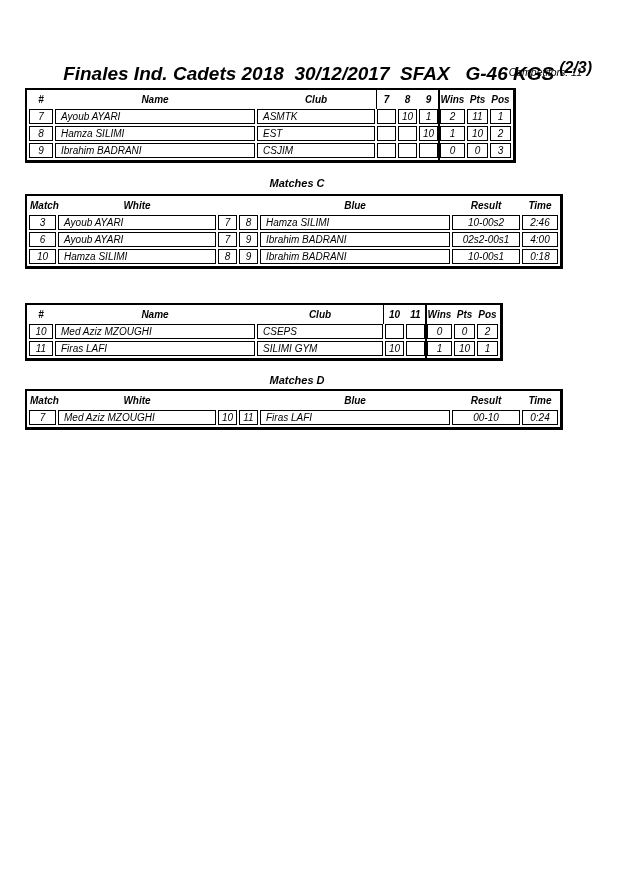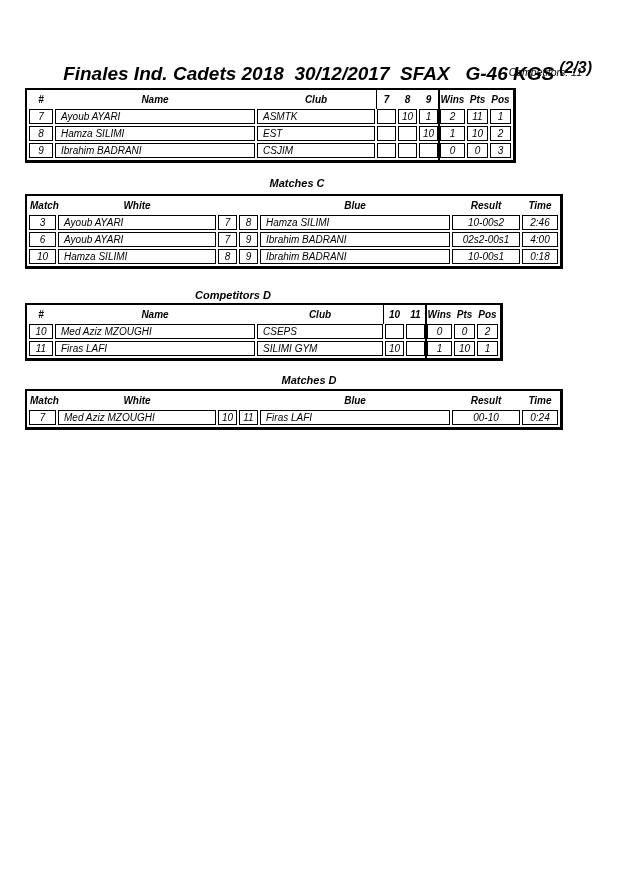--- a/index.html
+++ b/index.html
@@ -21,21 +21,21 @@
     font-size:10.5px;font-style:italic;white-space:pre;
   }
   
   .sec-head{
     position:absolute;left:0;text-align:center;
     font-size:11px;font-weight:bold;font-style:italic;white-space:pre;
   }
   .sh-c1{width:466px;top:68px;}
   .sh-m1{width:594px;top:177px;}
   .sh-c2{width:466px;top:289px;}
-  .sh-m2{width:594px;top:374px;padding-left:12px;}
+  .sh-m2{width:594px;top:374px;}
   
   .ctable{
     position:absolute;left:25px;background:#fff;
     border:2px solid #000;border-right-width:3px;border-bottom-width:3px;
     padding:2px;display:grid;gap:2px;grid-auto-rows:15px;
   }
   .tbl-comp-c{top:88px;grid-template-columns:24px 200px 118px 19px 19px 19px 25px 21px 21px;}
   .tbl-match-c{top:194px;grid-template-columns:27px 158px 19px 19px 190px 68px 36px;}
   .tbl-comp-d{top:303px;grid-template-columns:24px 200px 126px 19px 19px 25px 21px 21px;}
   .tbl-match-d{top:389px;grid-template-columns:27px 158px 19px 19px 190px 68px 36px;}
@@ -80,21 +80,20 @@
 
   <div class="sec-head sh-m1">Matches C</div>
 
   <div class="ctable tbl-match-c">
   <div style="display: contents;"><div class="hcell hleft">Match</div><div class="hcell">White</div><div class="hcell"></div><div class="hcell"></div><div class="hcell">Blue</div><div class="hcell">Result</div><div class="hcell">Time</div></div>
       <div style="display: contents;"><div class="dcell ac">3</div><div class="dcell al">Ayoub AYARI</div><div class="dcell ac">7</div><div class="dcell ac">8</div><div class="dcell al">Hamza SILIMI</div><div class="dcell ac">10-00s2</div><div class="dcell ac">2:46</div></div>
       <div style="display: contents;"><div class="dcell ac">6</div><div class="dcell al">Ayoub AYARI</div><div class="dcell ac">7</div><div class="dcell ac">9</div><div class="dcell al">Ibrahim BADRANI</div><div class="dcell ac">02s2-00s1</div><div class="dcell ac">4:00</div></div>
       <div style="display: contents;"><div class="dcell ac">10</div><div class="dcell al">Hamza SILIMI</div><div class="dcell ac">8</div><div class="dcell ac">9</div><div class="dcell al">Ibrahim BADRANI</div><div class="dcell ac">10-00s1</div><div class="dcell ac">0:18</div></div>
     </div>
 
-  <div class="sec-head sh-c2">Competitors D</div>
 
   <div class="ctable tbl-comp-d">
     <div class="sepline sep-c2"></div>
     <div class="numline num-c2"></div>
   <div style="display: contents;"><div class="hcell">#</div><div class="hcell">Name</div><div class="hcell">Club</div><div class="hcell">10</div><div class="hcell">11</div><div class="hcell">Wins</div><div class="hcell">Pts</div><div class="hcell">Pos</div></div>
       <div style="display: contents;"><div class="dcell ac">10</div><div class="dcell al">Med Aziz MZOUGHI</div><div class="dcell al">CSEPS</div><div class="dcell ac"></div><div class="dcell ac"></div><div class="dcell ac">0</div><div class="dcell ac">0</div><div class="dcell ac">2</div></div>
       <div style="display: contents;"><div class="dcell ac">11</div><div class="dcell al">Firas LAFI</div><div class="dcell al">SILIMI GYM</div><div class="dcell ac">10</div><div class="dcell ac"></div><div class="dcell ac">1</div><div class="dcell ac">10</div><div class="dcell ac">1</div></div>
     </div>
 
   <div class="sec-head sh-m2">Matches D</div>

